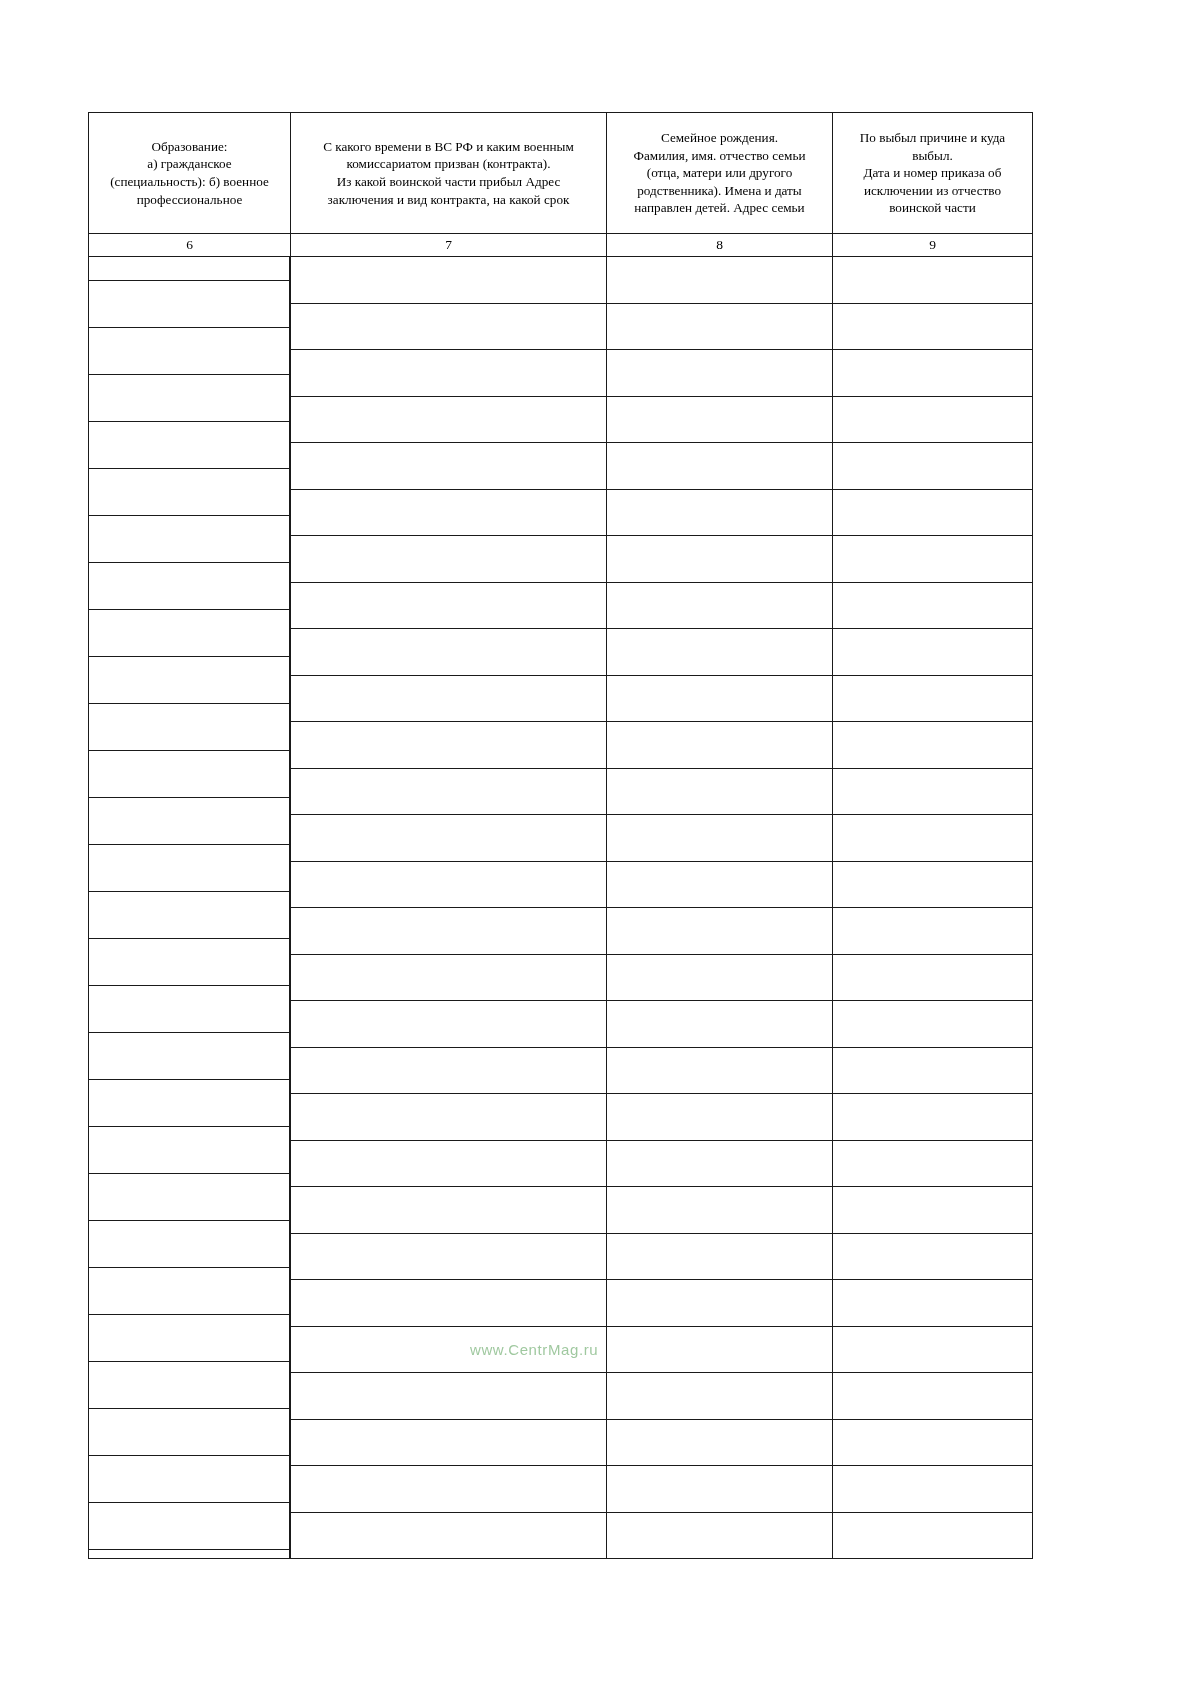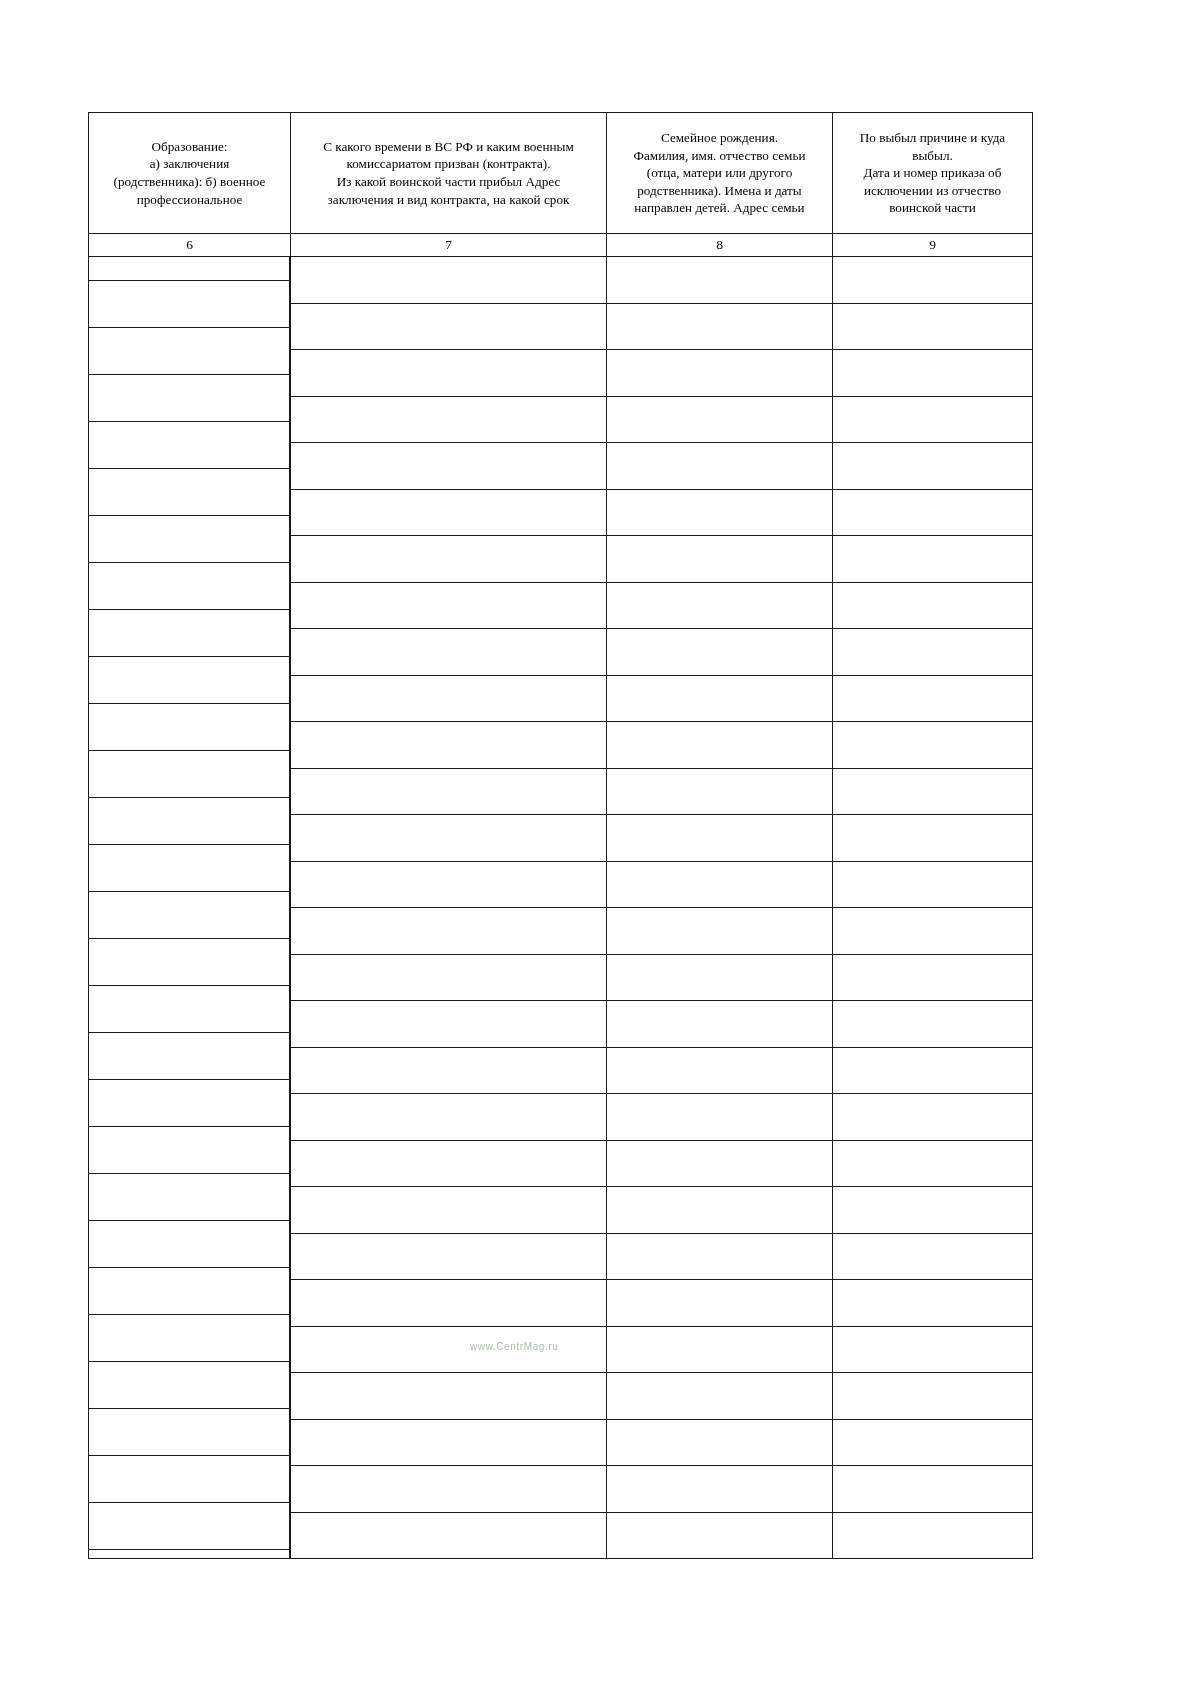--- a/index.html
+++ b/index.html
@@ -87,21 +87,21 @@
     width: 200px;
     background: #ffffff;
     height: 100%;
   }
 
   .watermark {
     position: absolute;
     left: 470px;
     top: 1341px;
     font-family: "Liberation Sans", sans-serif;
-    font-size: 10px;
+    font-size: 15px;
     color: #8fbf8f;
     letter-spacing: 0.6px;
     white-space: nowrap;
     opacity: 0.85;
   }
 </style>
 </head>
 <body>
 
 <div class="page">
@@ -112,22 +112,22 @@
       <colgroup>
         <col class="c6">
         <col class="c7">
         <col class="c8">
         <col class="c9">
       </colgroup>
       <tbody>
         <tr>
           <td class="hdr-cell">
             <span class="ln">Образование:</span>
-            <span class="ln">а) заключения</span>
-            <span class="ln">(родственника): б) военное</span>
+            <span class="ln">а) гражданское</span>
+            <span class="ln">(специальность): б) военное</span>
             <span class="ln">профессиональное</span>
           </td>
           <td class="hdr-cell">
             <span class="ln">С какого времени в ВС РФ и каким военным</span>
             <span class="ln">комиссариатом призван (контракта).</span>
             <span class="ln">Из какой воинской части прибыл Адрес</span>
             <span class="ln">заключения и вид контракта, на какой срок</span>
           </td>
           <td class="hdr-cell">
             <span class="ln">Семейное рождения.</span>

